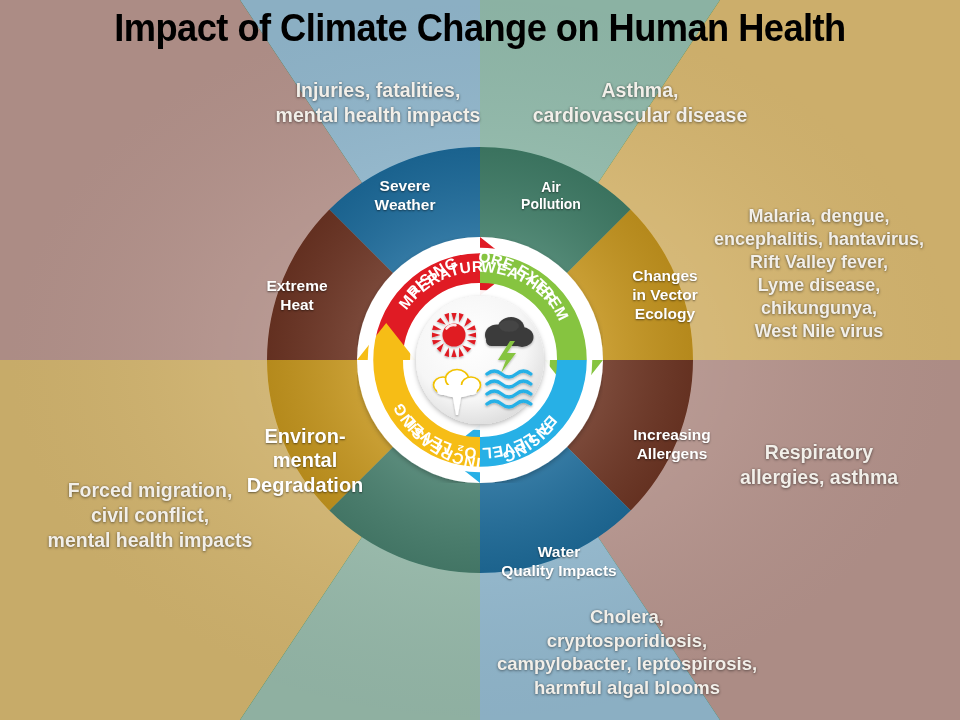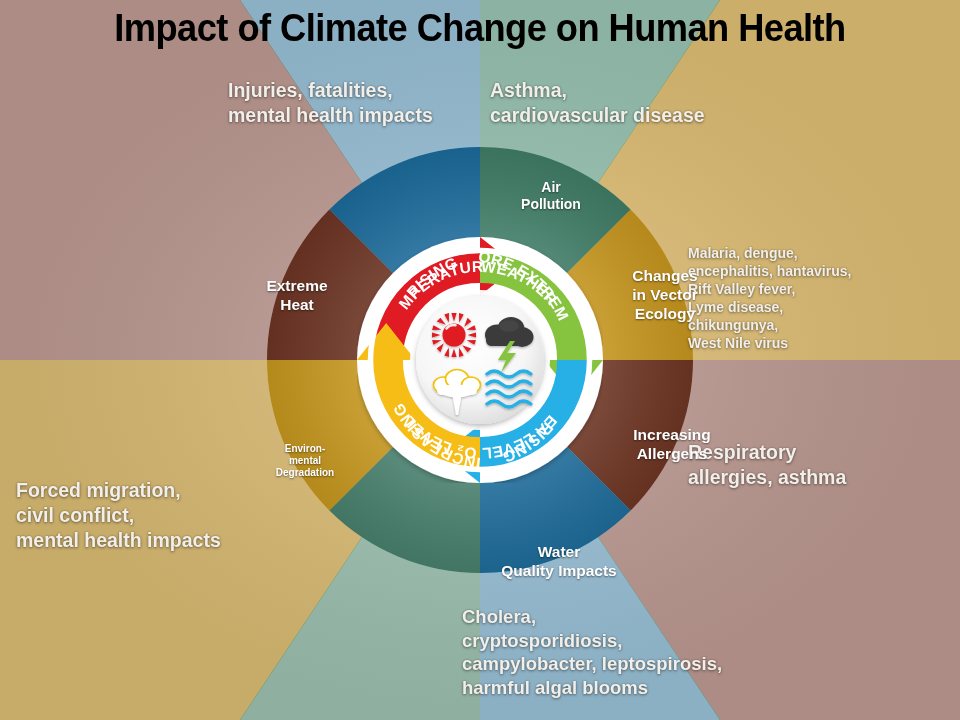--- a/index.html
+++ b/index.html
@@ -33,21 +33,21 @@
     transform-origin:50% 50%;
     white-space:nowrap;
   }
 
   
   .outer-label{
     position:absolute;
     z-index:30;
     color:#f2efe9;
     font-weight:bold;
-    text-align:left;
+    text-align:center;
     line-height:1.28;
     text-shadow:0 1px 3px rgba(0,0,0,.42), 0 0 2px rgba(0,0,0,.25);
     white-space:pre-line;
     pointer-events:none;
   }
 
   
   .ring-label{
     position:absolute;
     z-index:30;
@@ -144,57 +144,59 @@
   </svg>
 
   <div id="title">Impact of Climate Change on Human Health</div>
 
   <div class="outer-label" style="left:228px;top:78px;width:300px;font-size:19.5px;">Injuries, fatalities,
 mental health impacts</div>
 
   <div class="outer-label" style="left:490px;top:78px;width:300px;font-size:19.5px;">Asthma,
 cardiovascular disease</div>
 
-  <div class="outer-label" style="left:688px;top:205px;width:262px;font-size:14px;margin-top:40px;">Malaria, dengue,
+  <div class="outer-label" style="left:688px;top:205px;width:262px;font-size:18px;">Malaria, dengue,
 encephalitis, hantavirus,
 Rift Valley fever,
 Lyme disease,
 chikungunya,
 West Nile virus</div>
 
   <div class="outer-label" style="left:688px;top:440px;width:262px;font-size:19.5px;">Respiratory
 allergies, asthma</div>
 
   <div class="outer-label" style="left:462px;top:605px;width:330px;font-size:18.5px;">Cholera,
 cryptosporidiosis,
 campylobacter, leptospirosis,
 harmful algal blooms</div>
 
 
   <div class="outer-label" style="left:16px;top:478px;width:268px;font-size:19.5px;">Forced migration,
 civil conflict,
 mental health impacts</div>
 
 
+  <div class="ring-label" style="left:405px;top:196px;width:130px;font-size:15.5px;">Severe
+Weather</div>
 
   <div class="ring-label" style="left:551px;top:196px;width:120px;font-size:14px;">Air
 Pollution</div>
 
   <div class="ring-label" style="left:665px;top:295px;width:130px;font-size:15.5px;">Changes
 in Vector
 Ecology</div>
 
   <div class="ring-label" style="left:672px;top:445px;width:135px;font-size:15.5px;">Increasing
 Allergens</div>
 
   <div class="ring-label" style="left:559px;top:562px;width:150px;font-size:15.5px;">Water
 Quality Impacts</div>
 
 
-  <div class="ring-label" style="left:305px;top:461px;width:140px;font-size:10px;">Environ-
+  <div class="ring-label" style="left:305px;top:461px;width:140px;font-size:20px;">Environ-
 mental
 Degradation</div>
 
   <div class="ring-label" style="left:297px;top:296px;width:120px;font-size:15.5px;">Extreme
 Heat</div>
 
   <div id="wheel">
     <svg width="246" height="246" viewBox="0 0 246 246">
       <defs>
         <radialGradient id="coreGrad" cx="0.42" cy="0.36" r="0.72">

